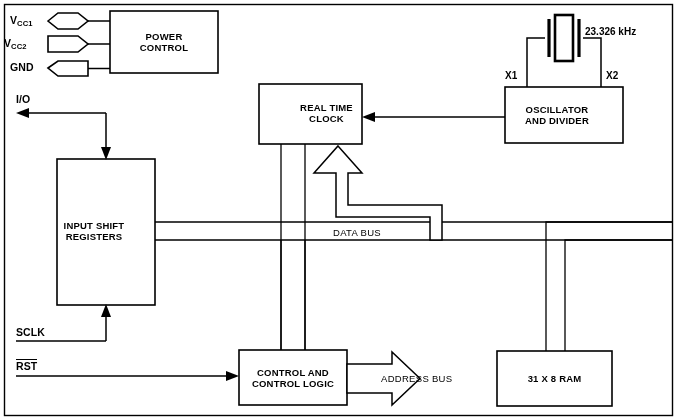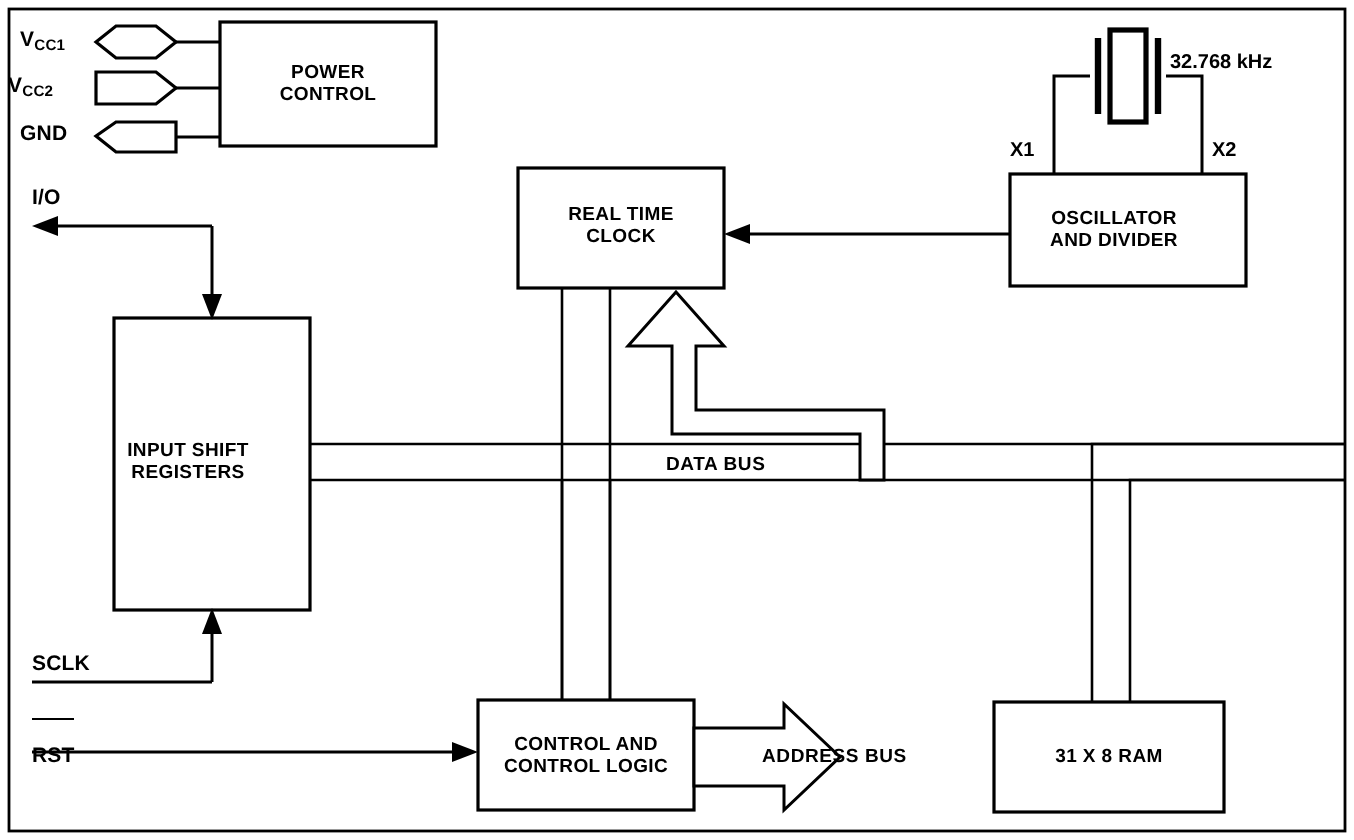--- a/index.html
+++ b/index.html
@@ -52,35 +52,35 @@
   }
   .pin-label sub {
     font-size: 7.6px;
     font-weight: bold;
     vertical-align: baseline;
     position: relative;
     top: 2px;
   }
   .bus-label {
     font-size: 9.5px;
-    font-weight: bold;
+    font-weight: normal;
     letter-spacing: 0.3px;
     text-align: center;
   }
   .node-label {
     font-size: 10px;
     font-weight: bold;
   }
   .freq-label {
     font-size: 10px;
     font-weight: bold;
   }
   .ovl {
     border-top: 1.4px solid #000000;
-    padding-top: 12px;
+    padding-top: 0px;
     display: inline-block;
     line-height: 1.15;
   }
 </style>
 </head>
 <body>
 
 <div id="canvas">
 
   <svg id="diagram" viewBox="0 0 677 420">
@@ -187,28 +187,28 @@
     <span>SCLK</span>
   </div>
 
   <div class="lbl pin-label" style="left:16px; top:359px;">
     <span class="ovl">RST</span>
   </div>
 
   <div class="lbl node-label" style="left:505px; top:70px;">X1</div>
   <div class="lbl node-label" style="left:606px; top:70px;text-align:center;">X2</div>
 
-  <div class="lbl freq-label" style="left:585px; top:26px;">32.768 kHz</div>
+  <div class="lbl freq-label" style="left:585px; top:26px;">23.326 kHz</div>
 
   <div class="lbl blk-label" style="left:110px; top:31px; width:108px;">
     <div>POWER</div>
     <div>CONTROL</div>
   </div>
 
-  <div class="lbl blk-label" style="left:259px; top:102px; width:103px;">
+  <div class="lbl blk-label" style="left:259px; top:102px; width:103px;padding-left:16px;">
     <div>REAL TIME</div>
     <div>CLOCK</div>
   </div>
 
   <div class="lbl blk-label" style="left:505px; top:104px; width:104px;">
     <div>OSCILLATOR</div>
     <div>AND DIVIDER</div>
   </div>
 
   <div class="lbl blk-label" style="left:57px; top:220px; width:74px;">

